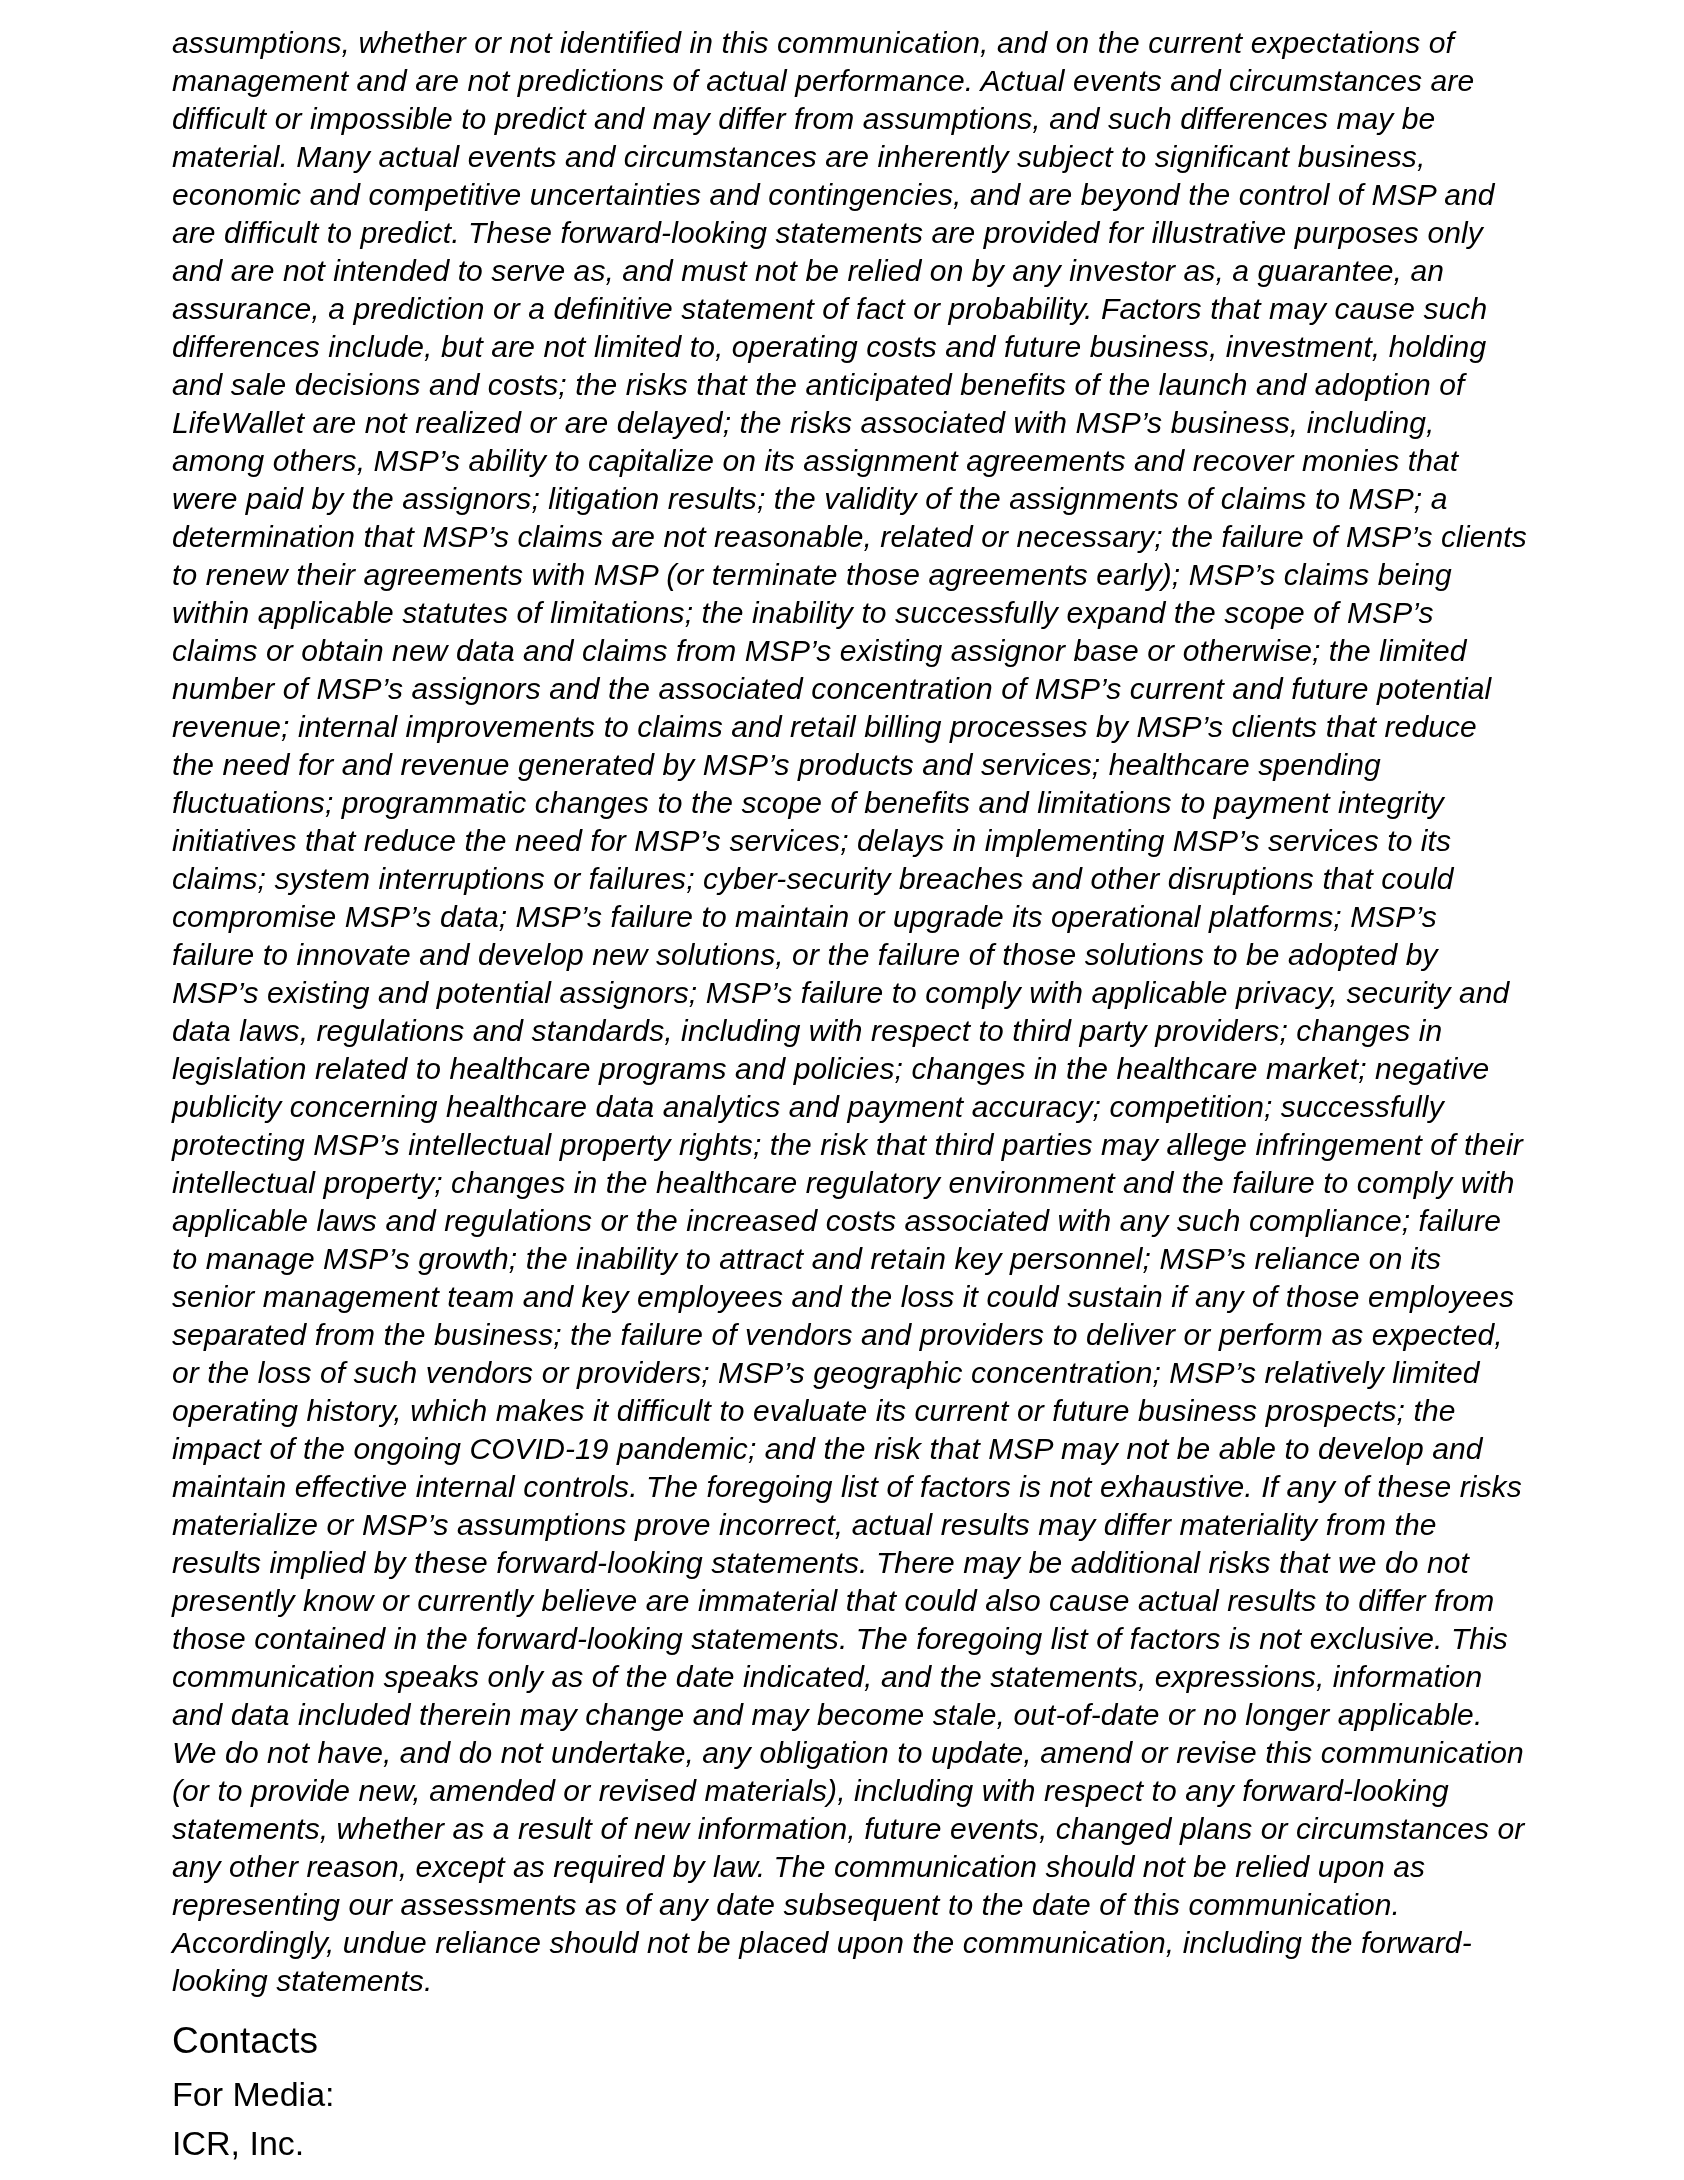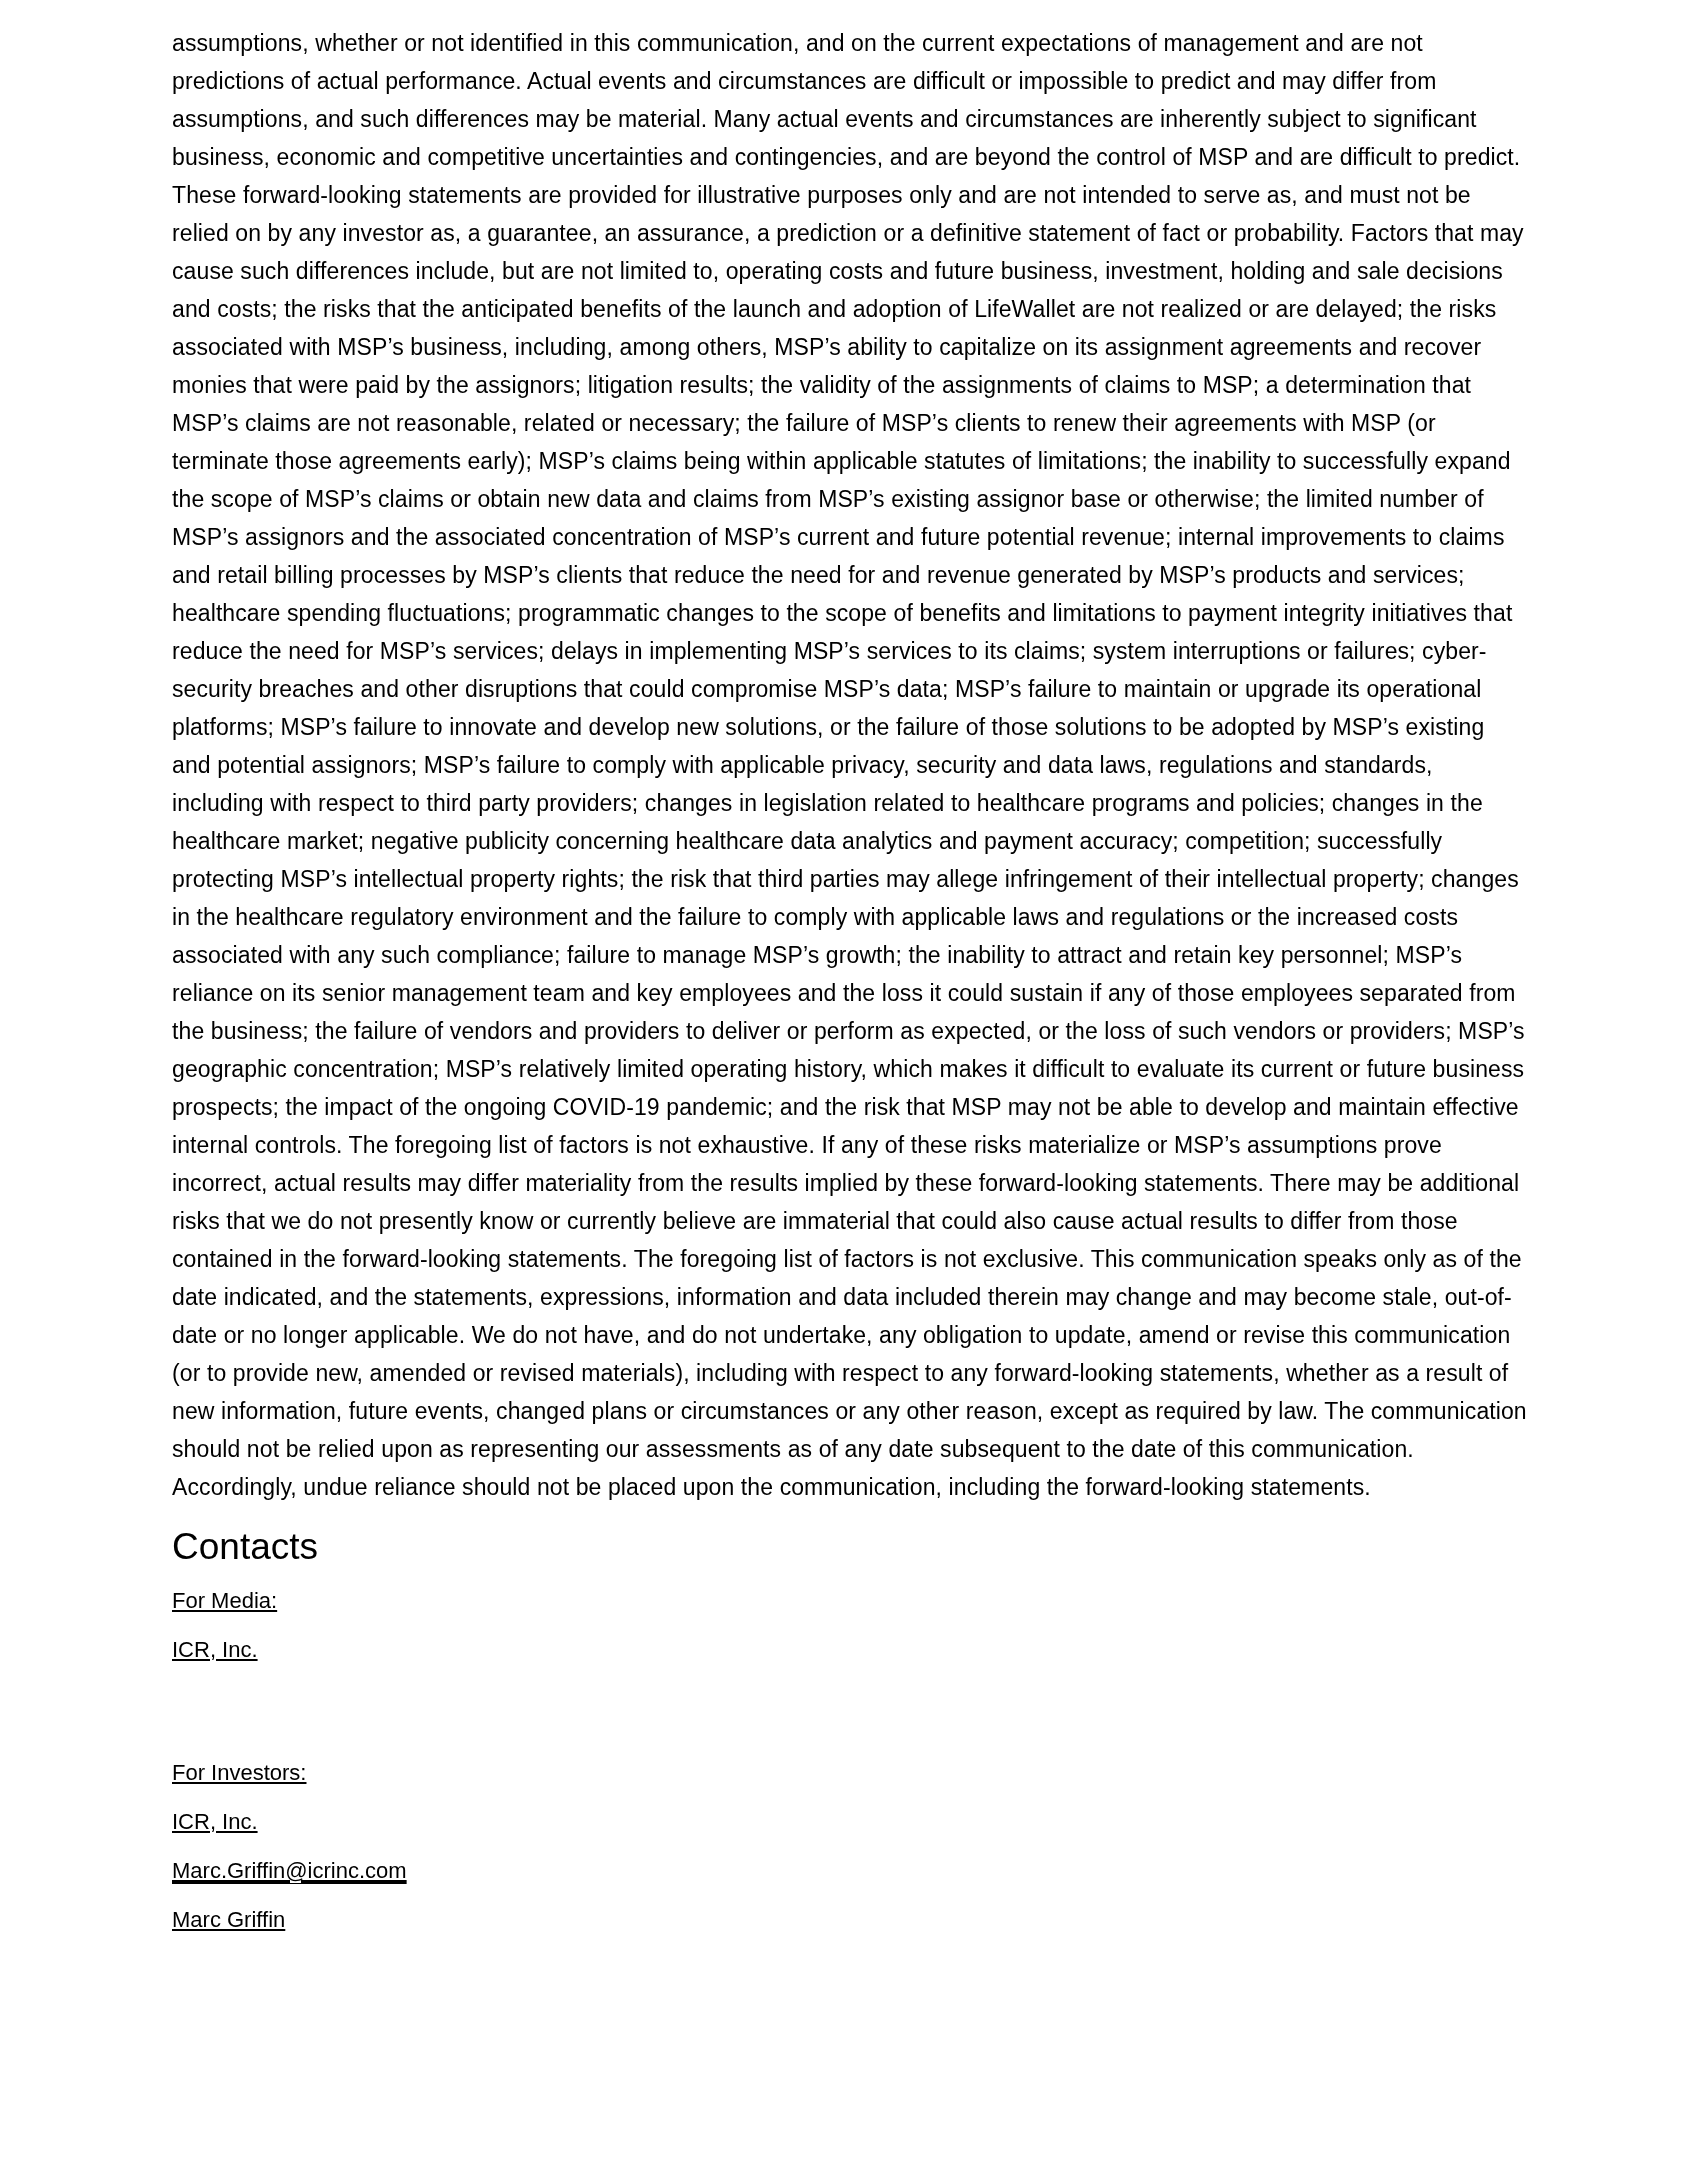--- a/index.html
+++ b/index.html
@@ -16,41 +16,41 @@
     font-family: "Liberation Sans", "DejaVu Sans", sans-serif;
     color: #000000;
     overflow: hidden;
   }
 
   .content {
     padding: 24px 158px 0 172px; 
   }
 
   .body-paragraph {
-    font-size: 23px;
+    font-size: 30px;
     line-height: 38px;
     text-align: left;
     color: #000000;
     letter-spacing: 0.1px;
+    font-style: italic;
   }
 
   .contacts-heading {
     margin-top: 17px;
     font-size: 37px;
     line-height: 48px;
     font-weight: 400;
     color: #000000;
   }
 
   .contact-block {
     margin-top: 5.1px;
-    font-size: 22px;
+    font-size: 34px;
     line-height: 49px;
     color: #000000;
-    text-decoration: underline;
   }
 
   .contact-block.investors {
     margin-top: 74px;
   }
 
   .contact-line {
     display: block;
   }
 

